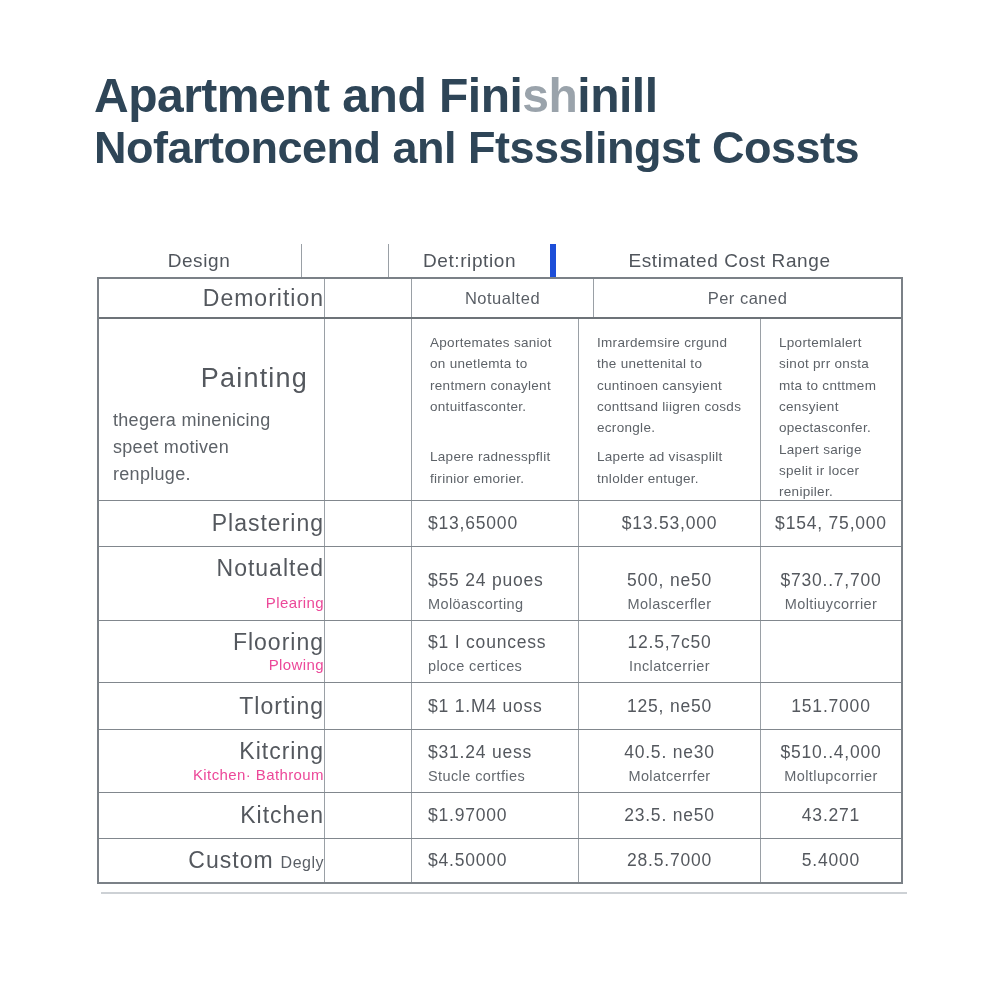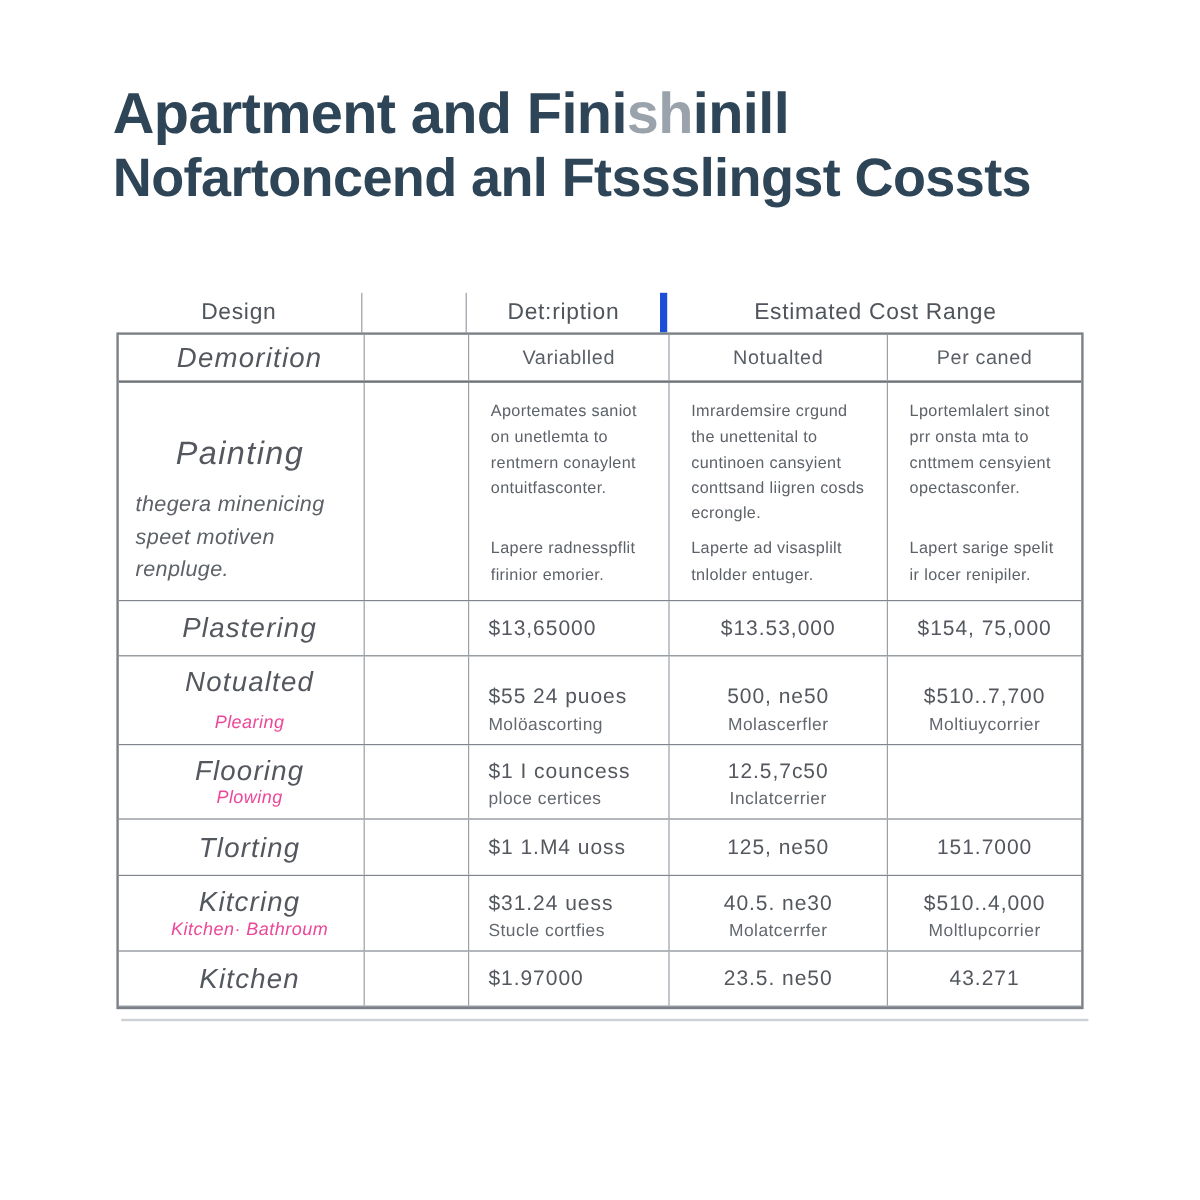--- a/index.html
+++ b/index.html
@@ -20,21 +20,21 @@
   .hc2{width:87px;border-right:1px solid #9aa0a6;}
   .hc3{width:167px;border-right:6px solid #1d4ed8;}
   .hc45{flex:1;}
   
   .tbl{position:absolute;left:97px;top:277px;width:806px;border:2px solid #7b8187;box-sizing:border-box;}
   .tbl::after{content:"";position:absolute;left:2px;right:-6px;bottom:-12px;height:2px;background:#cdd1d5;}
   .trow{display:flex;border-bottom:1px solid #81878d;box-sizing:border-box;}
   .trow.last{border-bottom:none;}
   .subhead{border-bottom:2px solid #6d7378;}
   .cell{box-sizing:border-box;border-right:1px solid #9aa0a6;display:flex;flex-direction:column;}
-  .c1{width:205px;padding-left:14px;justify-content:center;align-items:center;font-style:italic;}
+  .c1{width:226px;padding-left:14px;justify-content:center;align-items:flex-end;}
   .c2{width:87px;}
   .c3{width:167px;padding-left:16px;justify-content:center;align-items:flex-start;}
   .c4{width:182px;align-items:center;justify-content:center;}
   .c5{flex:1;border-right:none;align-items:center;justify-content:center;}
   .c5.right{align-items:center;}
   .h40{height:40px}.h46{height:46px}.h47{height:47px}.h43{height:43px}
   .h62{height:62px}.h63{height:63px}.h74{height:74px}.h182{height:182px}
   .rowname{font-size:23px;color:#54585e;letter-spacing:1px;}
   .rowname-extra{font-size:16px;color:#5a5f66;letter-spacing:0.5px;margin-left:7px;}
   .rowsub{font-size:15px;color:#ec4899;letter-spacing:0.4px;}
@@ -68,23 +68,20 @@
   <div class="hc hc45">Estimated Cost Range</div>
 </div>
 
 <div class="tbl">
 
   <div class="trow subhead h40">
     <div class="cell c1">
         <span class="rowname">Demorition</span>
       </div>
     <div class="cell c2"></div>
-    <div class="cell c3">
-        <span class="shlab">Variablled</span>
-      </div>
     <div class="cell c4">
         <span class="shlab">Notualted</span>
       </div>
     <div class="cell c5">
         <span class="shlab">Per caned</span>
       </div>
   </div>
 
   <div class="trow prow h182">
     <div class="cell c1">
@@ -130,21 +127,21 @@
     <div class="cell c2"></div>
     <div class="cell c3">
       <span class="val">$55 24 puoes</span>
       <span class="valsub">Molöascorting</span>
     </div>
     <div class="cell c4">
       <span class="val">500, ne50</span>
       <span class="valsub">Molascerfler</span>
     </div>
     <div class="cell c5">
-      <span class="val">$510..7,700</span>
+      <span class="val">$730..7,700</span>
       <span class="valsub">Moltiuycorrier</span>
     </div>
   </div>
 
   <div class="trow hasSub h62">
     <div class="cell c1">
       <span class="rowname">Flooring</span>
       <span class="rowsub">Plowing</span>
     </div>
     <div class="cell c2"></div>
@@ -203,14 +200,29 @@
         <span class="val">$1.97000</span>
       </div>
     <div class="cell c4">
         <span class="val">23.5. ne50</span>
       </div>
     <div class="cell c5 right">
         <span class="val">43.271</span>
       </div>
   </div>
 
+  <div class="trow h43 last">
+    <div class="cell c1">
+      <span class="rowname"><span>Custom</span><span class="rowname-extra">Degly</span></span>
+    </div>
+    <div class="cell c2"></div>
+    <div class="cell c3">
+        <span class="val">$4.50000</span>
+      </div>
+    <div class="cell c4">
+        <span class="val">28.5.7000</span>
+      </div>
+    <div class="cell c5 right">
+        <span class="val">5.4000</span>
+      </div>
+  </div>
 
 </div>
 
 </body></html>

